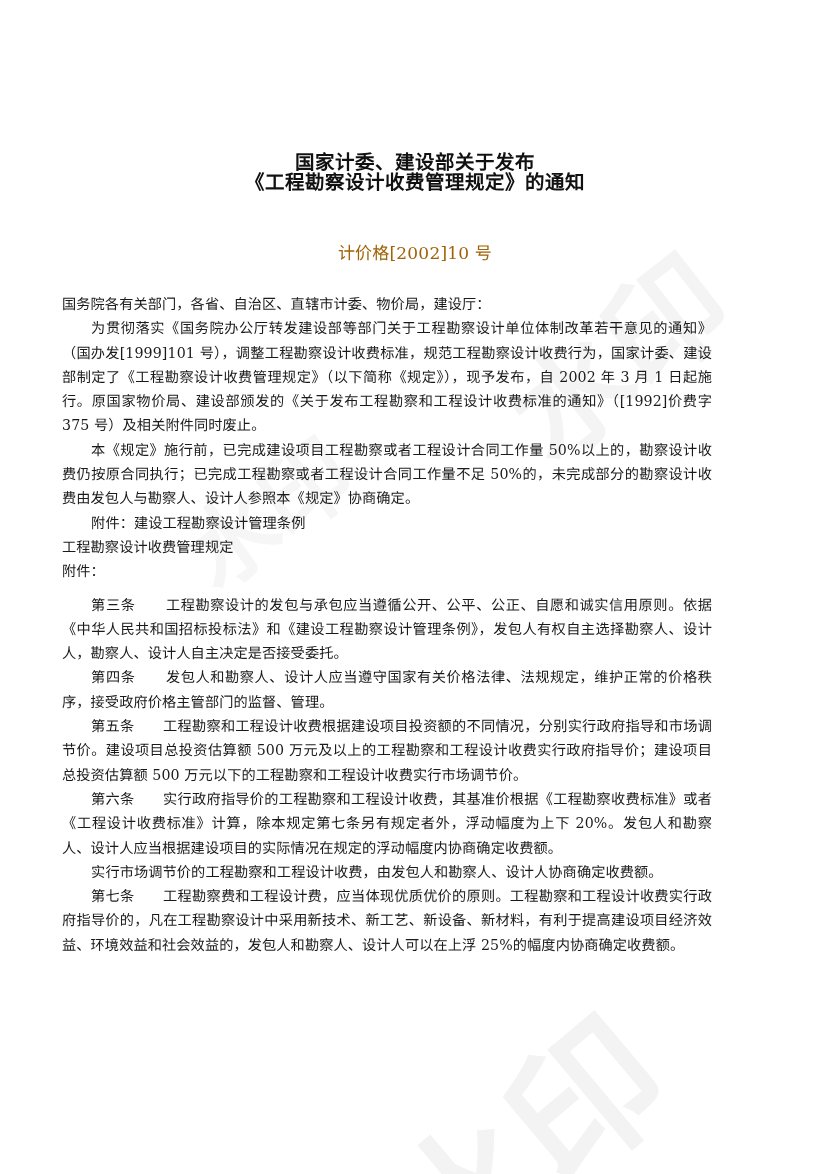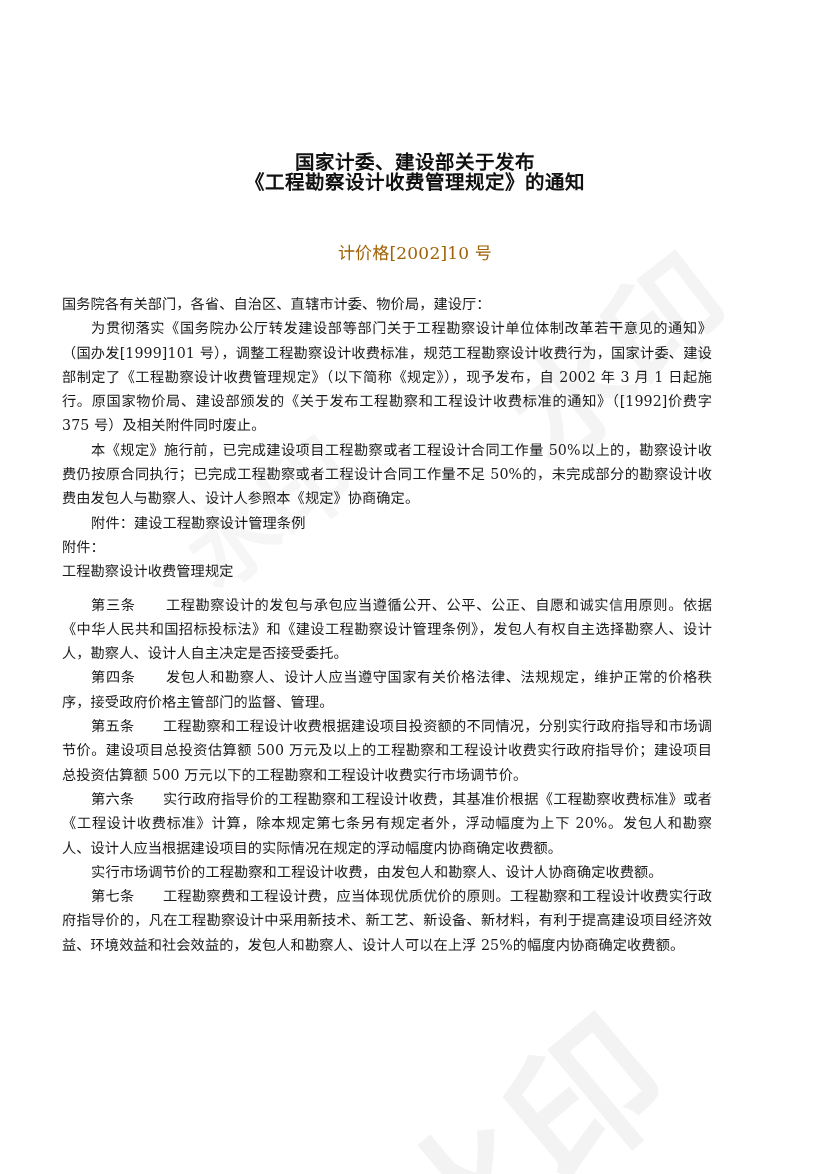--- a/index.html
+++ b/index.html
@@ -138,23 +138,23 @@
     <div class="body-block">
 
       <p class="para indent0">国务院各有关部门，各省、自治区、直辖市计委、物价局，建设厅：</p>
 
       <p class="para indent2">为贯彻落实《国务院办公厅转发建设部等部门关于工程勘察设计单位体制改革若干意见的通知》（国办发[1999]101 号），调整工程勘察设计收费标准，规范工程勘察设计收费行为，国家计委、建设部制定了《工程勘察设计收费管理规定》（以下简称《规定》），现予发布，自 2002 年 3 月 1 日起施行。原国家物价局、建设部颁发的《关于发布工程勘察和工程设计收费标准的通知》（[1992]价费字 375 号）及相关附件同时废止。</p>
 
       <p class="para indent2">本《规定》施行前，已完成建设项目工程勘察或者工程设计合同工作量 50%以上的，勘察设计收费仍按原合同执行；已完成工程勘察或者工程设计合同工作量不足 50%的，未完成部分的勘察设计收费由发包人与勘察人、设计人参照本《规定》协商确定。</p>
 
       <p class="para indentAttach">附件：建设工程勘察设计管理条例</p>
 
+      <p class="para indent0">工程勘察设计收费管理规定</p>
+
       <p class="para indent0">附件：</p>
-
-      <p class="para indent0">工程勘察设计收费管理规定</p>
 
       <div class="spacer-sm"></div>
 
 
 
       <p class="para indent2">
         <span>第三条</span>
         <span>&nbsp;&nbsp;&nbsp;&nbsp;</span>
         <span>工程勘察设计的发包与承包应当遵循公开、公平、公正、自愿和诚实信用原则。依据《中华人民共和国招标投标法》和《建设工程勘察设计管理条例》，发包人有权自主选择勘察人、设计人，勘察人、设计人自主决定是否接受委托。</span>
       </p>

